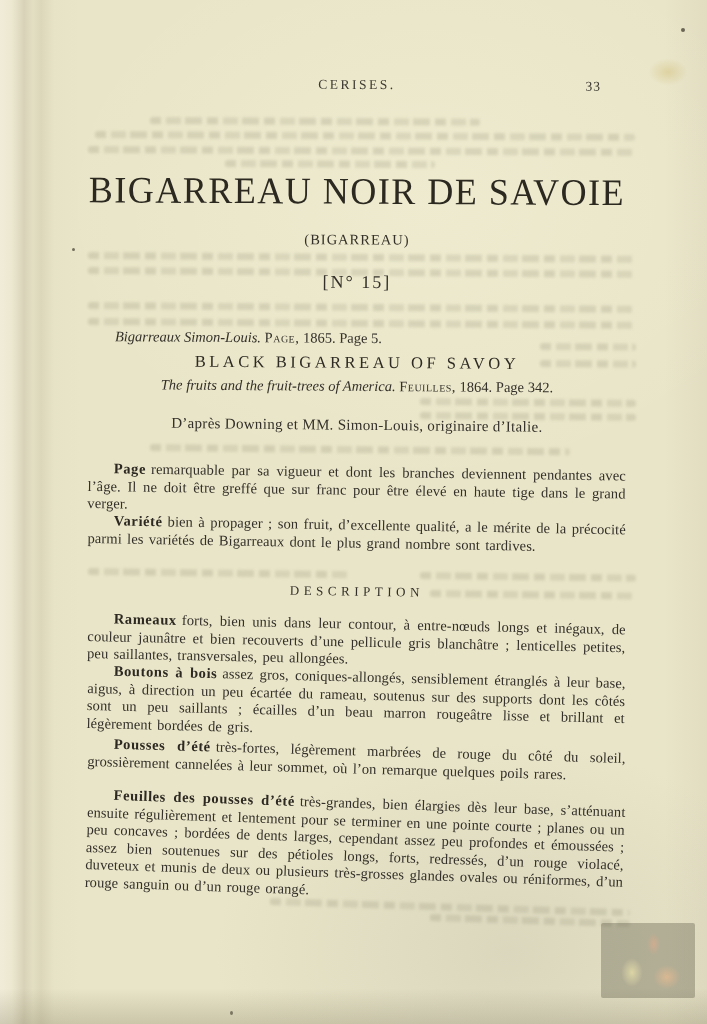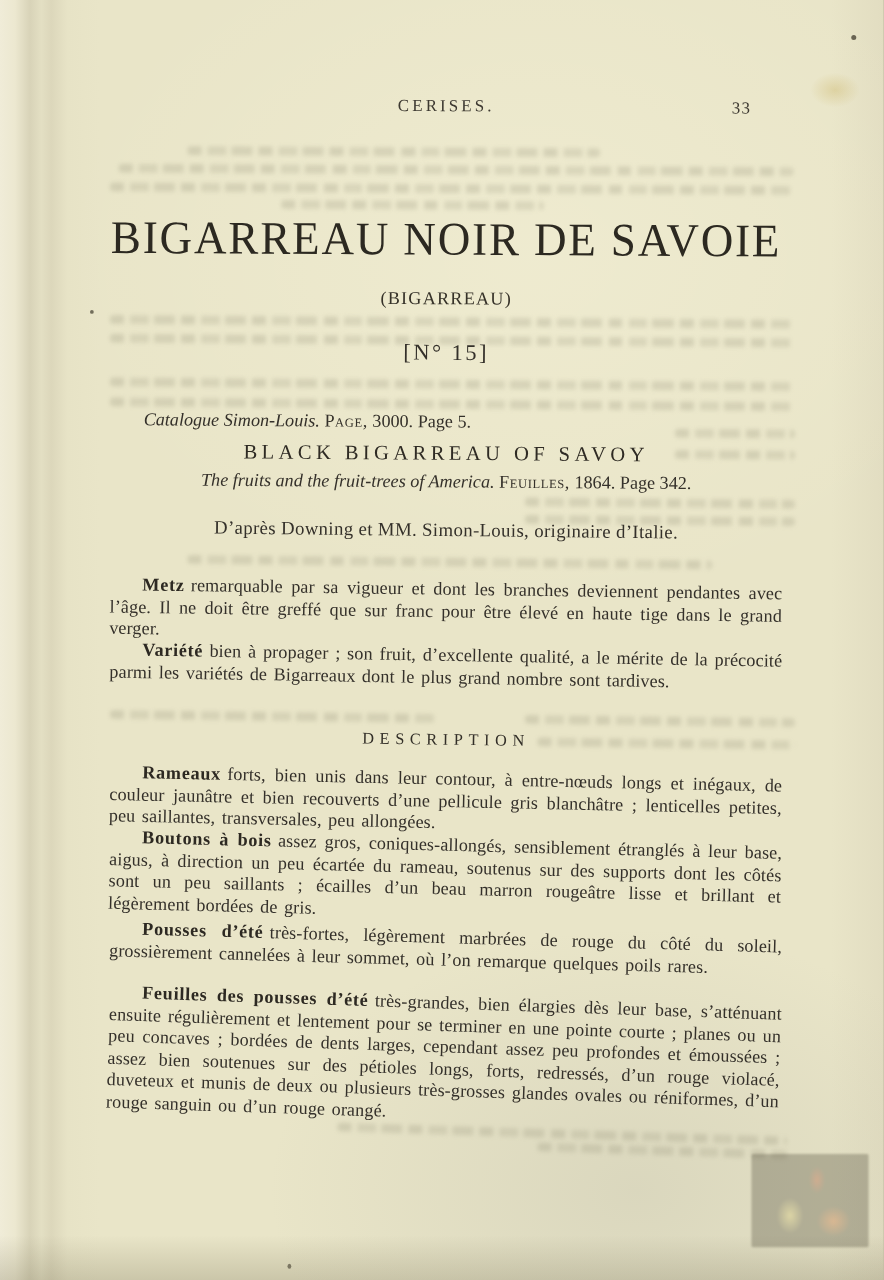--- a/index.html
+++ b/index.html
@@ -88,29 +88,29 @@
 
   <div class="block header-row">
     <span class="running-header">CERISES.</span>
     <span class="page-number">33</span>
   </div>
 
   <h1 class="block title">BIGARREAU NOIR DE SAVOIE</h1>
   <div class="block subtitle">(BIGARREAU)</div>
   <div class="block number">[N° 15]</div>
 
-  <div class="block ref1"><i>Catalogue Simon-Louis.</i> <span class="sc">Page,</span> <span>3000. Page 5.</span></div>
+  <div class="block ref1"><i>Bigarreaux Simon-Louis.</i> <span class="sc">Page,</span> <span>1865. Page 5.</span></div>
 
   <div class="block english-title">BLACK BIGARREAU OF SAVOY</div>
 
   <div class="block ref2"><i>The fruits and the fruit-trees of America.</i> <span class="sc">Feuilles,</span> <span>1864. Page 342.</span></div>
 
   <div class="block origin">D’après Downing et MM. Simon-Louis, originaire d’Italie.</div>
 
-  <p class="block para" style="top:460px;transform:rotate(0.8deg);"><b class="lead">Metz</b><span>remarquable par sa vigueur et dont les branches deviennent pendantes avec l’âge.  Il ne doit être greffé que sur franc pour être élevé en haute tige dans le grand verger.</span></p>
+  <p class="block para" style="top:460px;transform:rotate(0.8deg);"><b class="lead">Page</b><span>remarquable par sa vigueur et dont les branches deviennent pendantes avec l’âge.  Il ne doit être greffé que sur franc pour être élevé en haute tige dans le grand verger.</span></p>
 
   <p class="block para" style="top:512px;transform:rotate(1deg);"><b class="lead">Variété</b><span>bien à propager ; son fruit, d’excellente qualité, a le mérite de la précocité parmi les variétés de Bigarreaux dont le plus grand nombre sont tardives.</span></p>
 
   <div class="block section-heading">DESCRIPTION</div>
 
   <p class="block para" style="top:610px;transform:rotate(1.2deg);"><b class="lead">Rameaux</b><span>forts, bien unis dans leur contour, à entre-nœuds longs et inégaux, de couleur jaunâtre et bien recouverts d’une pellicule gris blanchâtre ; lenticelles petites, peu saillantes, transversales, peu allongées.</span></p>
 
   <p class="block para" style="top:662px;transform:rotate(1.4deg);"><b class="lead">Boutons à bois</b><span>assez gros, coniques-allongés, sensiblement étranglés à leur base, aigus, à direction un peu écartée du rameau, soutenus sur des supports dont les côtés sont un peu saillants ; écailles d’un beau marron rougeâtre lisse et brillant et légèrement bordées de gris.</span></p>
 
   <p class="block para" style="top:735px;transform:rotate(1.6deg);"><b class="lead">Pousses d’été</b><span>très-fortes, légèrement marbrées de rouge du côté du soleil, grossièrement cannelées à leur sommet, où l’on remarque quelques poils rares.</span></p>

